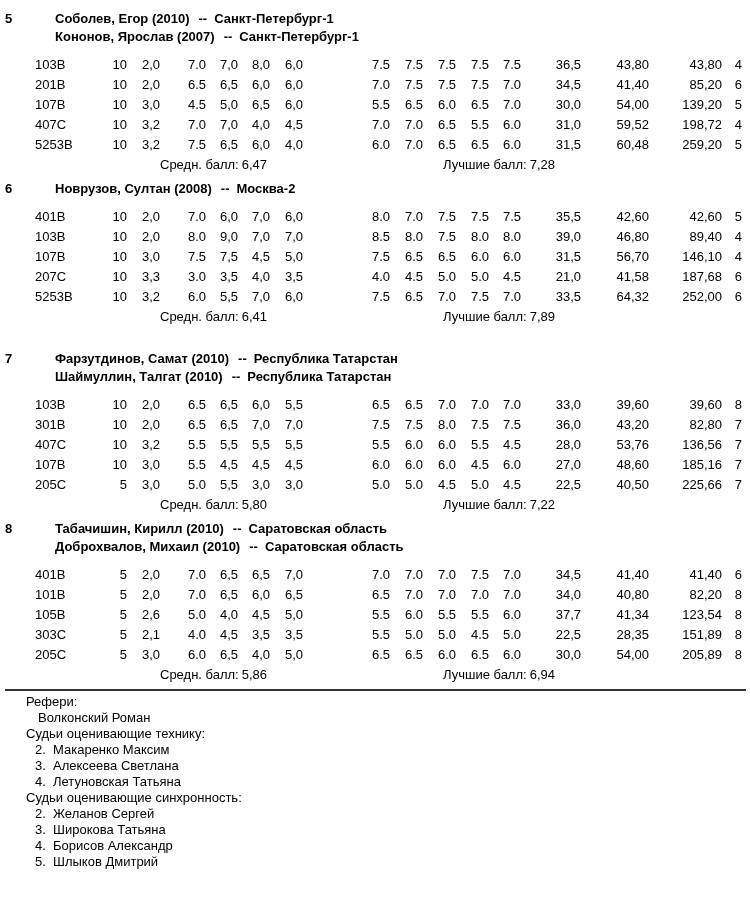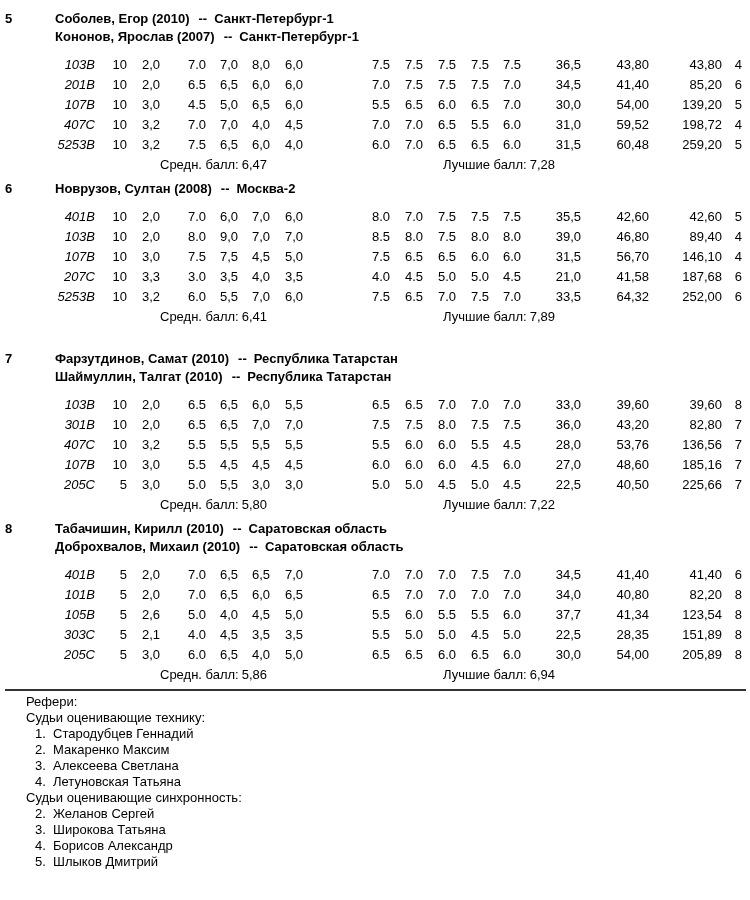--- a/index.html
+++ b/index.html
@@ -22,21 +22,21 @@
   .sep { margin-left:9px; margin-right:7px; }
   .rows { margin-top:9px; }
   .row {
     display:grid;
     grid-template-columns:60px 32px 33px 46px 32px 32px 33px 87px 33px 33px 33px 32px 60px 68px 73px 20px;
     padding-left:35px;
     line-height:20px; height:20px;
     white-space:nowrap;
   }
   .cell { text-align:right; }
-  .cell.code { text-align:right;font-style:italic; }
+  .cell.code { text-align:left; }
   .summary { position:relative; line-height:20px; height:20px; }
   .sum-avg { position:absolute; left:160px; }
   .sum-best { position:absolute; left:443px; }
   .s-val { margin-left:3px; }
   .divider { margin:4px 4px 0 5px; border-top:2px solid #333; }
   .footer { padding-left:26px; padding-top:3px; line-height:16px; }
   .f-ind { padding-left:12px; }
   .judge { padding-left:9px; }
   .jn { display:inline-block; width:18px; }
 </style>
@@ -457,23 +457,23 @@
     <div class="summary">
       <span class="sum-avg"><span>Средн. балл:</span><span class="s-val">5,86</span></span>
       <span class="sum-best"><span>Лучшие балл:</span><span class="s-val">6,94</span></span>
     </div>
   </section>
 
   <div class="divider"></div>
 
   <div class="footer">
     <div>Рефери:</div>
+    <div class="f-ind">Волконский Роман</div>
     <div>Судьи оценивающие технику:</div>
     <div>
-        <div class="judge"><span class="jn">1.</span><span>Стародубцев Геннадий</span></div>
         <div class="judge"><span class="jn">2.</span><span>Макаренко Максим</span></div>
         <div class="judge"><span class="jn">3.</span><span>Алексеева Светлана</span></div>
         <div class="judge"><span class="jn">4.</span><span>Летуновская Татьяна</span></div>
       </div>
     <div>Судьи оценивающие синхронность:</div>
     <div>
         <div class="judge"><span class="jn">2.</span><span>Желанов Сергей</span></div>
         <div class="judge"><span class="jn">3.</span><span>Широкова Татьяна</span></div>
         <div class="judge"><span class="jn">4.</span><span>Борисов Александр</span></div>
         <div class="judge"><span class="jn">5.</span><span>Шлыков Дмитрий</span></div>

